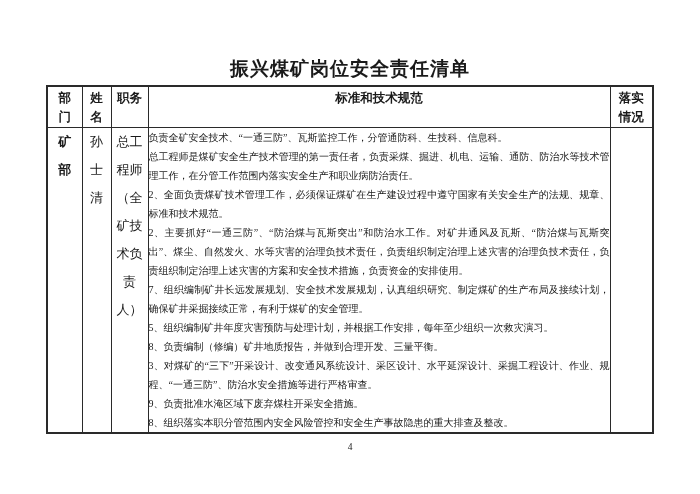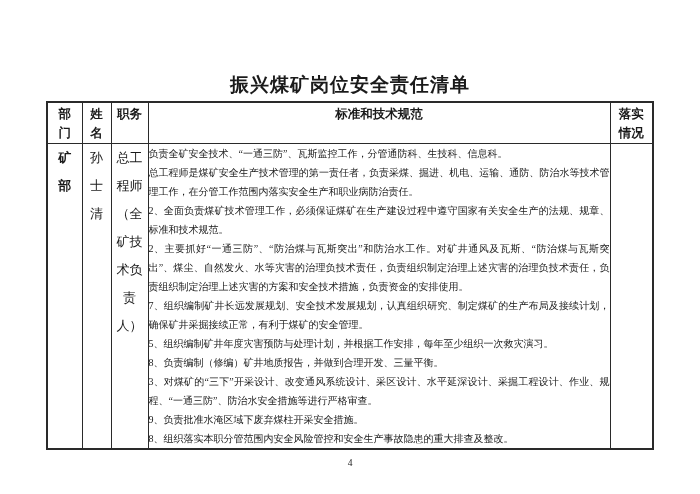--- a/index.html
+++ b/index.html
@@ -9,21 +9,21 @@
   }
   .page {
     position: relative;
     width: 700px;
     height: 494px;
     background: #ffffff;
     color: #1a1a1a;
     font-family: "Liberation Serif", "DejaVu Serif", serif;
     overflow: hidden;
     box-sizing: border-box;
-    padding-top: 72px;
+    padding-top: 56px;
   }
   .doc-title {
     margin: 0;
     text-align: center;
     font-size: 19px;
     line-height: 25px;
     font-weight: 700;
     letter-spacing: 1px;
   }
   table.resp-table {

